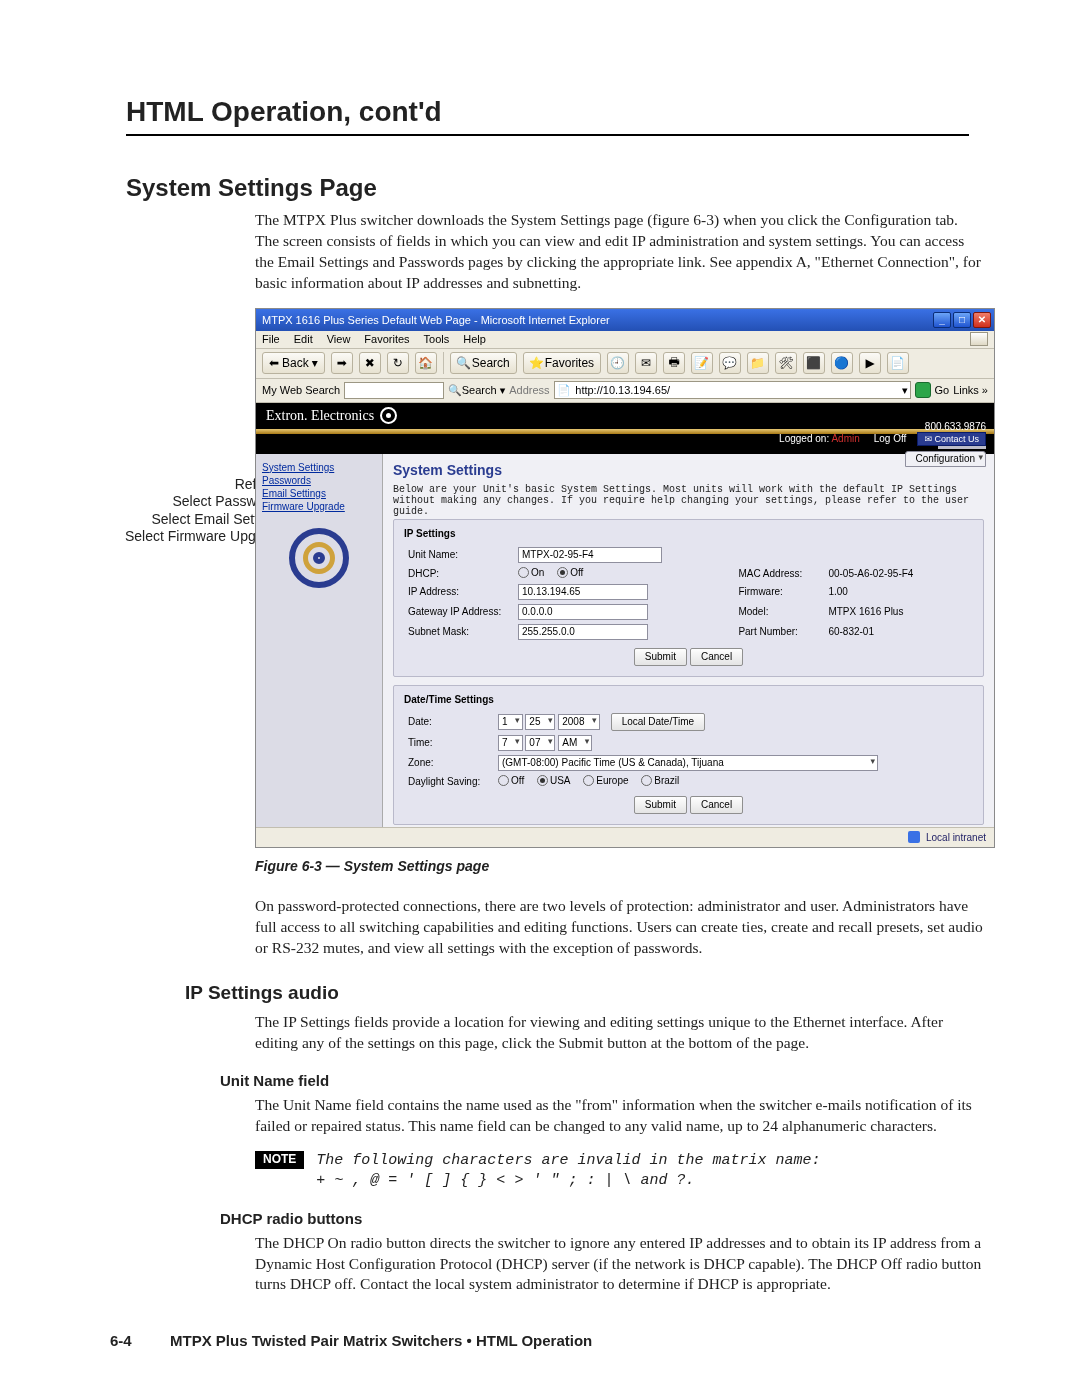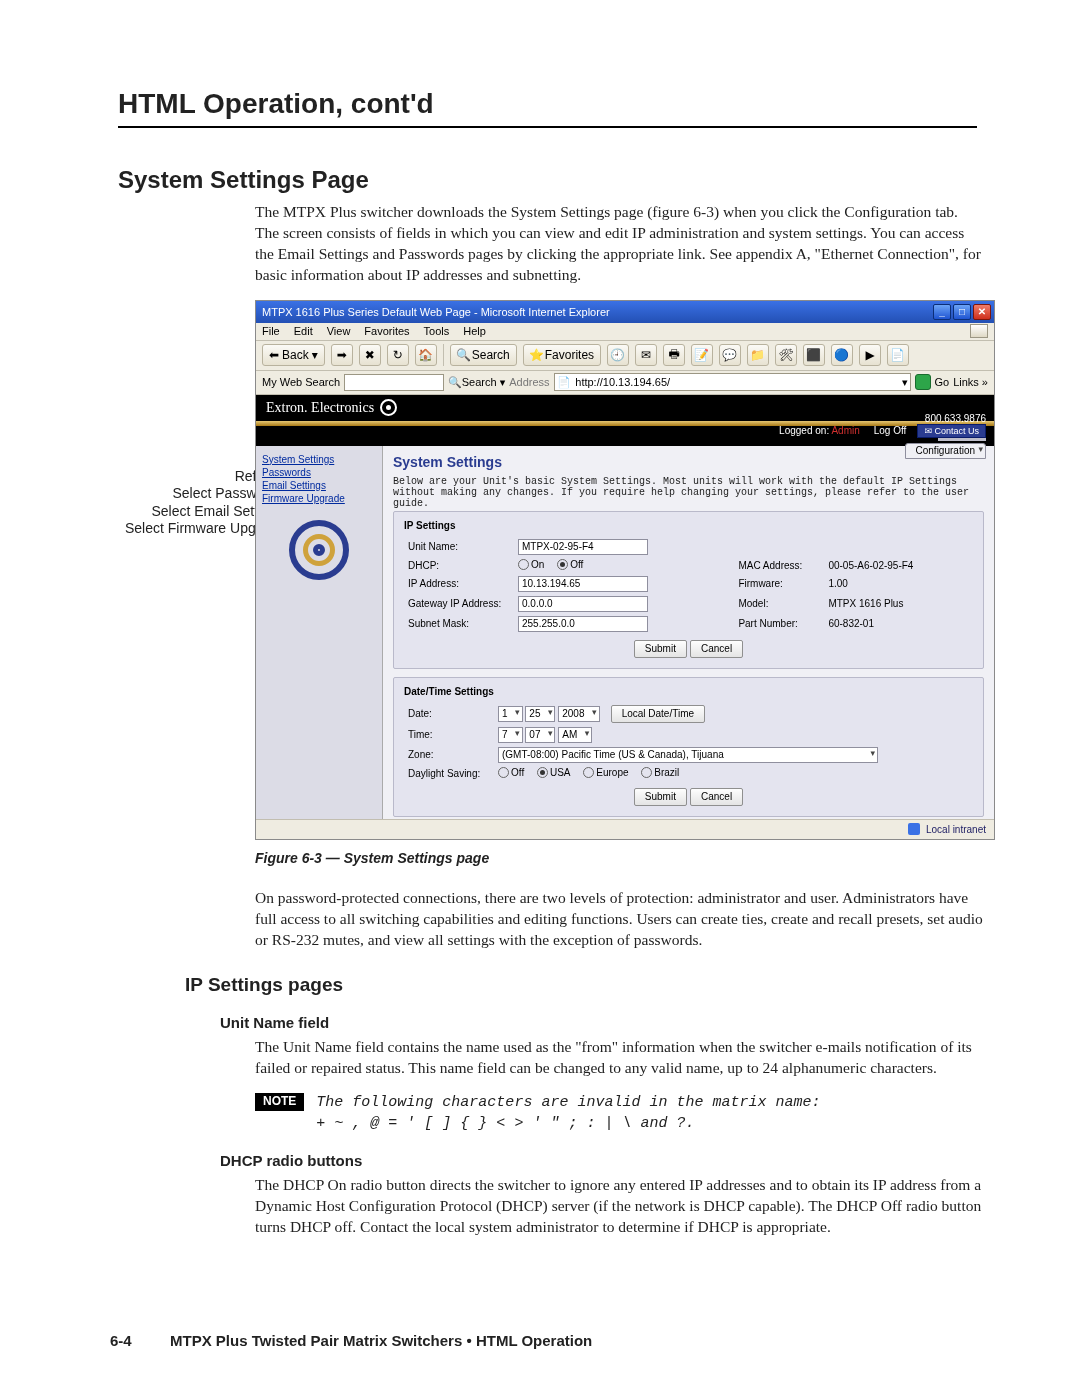--- a/index.html
+++ b/index.html
@@ -7,21 +7,21 @@
     --black:#000; --txt:#222;
     --ie-blue:#0a258c; --ie-bar:#efece1;
     --win-blue:#2350b4; --extron-blue:#2b3a8f;
     --panel:#dcdce6; --panel2:#cfcfdc;
     --gold:#cfa23c;
     --tab:#bdbdc9; --tab-sel:#f0f0f5;
   }
   *{box-sizing:border-box;}
   body{margin:0;background:#777;font-family:Georgia,"Times New Roman",serif;color:var(--txt);}
   .page{width:var(--page-w);height:var(--page-h);margin:0 auto;background:#fff;position:relative;padding:80px 95px 70px 110px;}
-  h1,h2,h3,h4{font-family:Verdana,Arial,sans-serif;font-weight:bold;margin:8px;}
+  h1,h2,h3,h4{font-family:Verdana,Arial,sans-serif;font-weight:bold;margin:16px;}
   h1{font-size:28px;border-bottom:2px solid #000;padding-bottom:6px;margin-bottom:38px;}
   h2{font-size:24px;margin-bottom:8px;}
   h3{font-size:19px;margin:24px 0 8px 0;}
   h4{font-size:15px;margin:18px 0 6px 0;}
   p{font-size:15.5px;line-height:1.35;margin:0 0 14px 0;}
   .indent{margin-left:145px;}
 
   
   .ss-wrap{position:relative;margin:12px 0 8px 0;}
   .ss{position:relative;margin-left:145px;width:740px;height:540px;border:1px solid #8a8a8a;background:#fff;font-family:Tahoma,Arial,sans-serif;font-size:11px;color:#000;}
@@ -207,21 +207,21 @@
         <div class="main">
           <h5>System Settings</h5>
           <div class="desc">Below are your Unit's basic System Settings. Most units will work with the default IP Settings without making any changes. If you require help changing your settings, please refer to the user guide.</div>
 
           <div class="panel">
             <div class="ptitle">IP Settings</div>
             <table class="form">
               <tbody>
                   <tr>
                 <td style="width:110px">Unit Name:</td>
-                <td colspan="3"><span class="inp" style="width:130px">MTPX-02-95-F4</span></td>
+                <td colspan="3"><span class="inp" style="width:144px">MTPX-02-95-F4</span></td>
               </tr>
               <tr>
                 <td>DHCP:</td>
                 <td>
                   <span class="radiolbl">
                         <span class="radio"></span>
                         <span>On</span>
                       </span>
                   <span class="radiolbl">
                         <span class="radio on"></span>
@@ -318,21 +318,22 @@
         <span class="ssicon"></span>
         <span>Local intranet</span>
       </div>
     </div>
   </div>
 
   <div class="caption">Figure 6-3 — System Settings page</div>
 
   <p class="indent">On password-protected connections, there are two levels of protection: administrator and user.  Administrators have full access to all switching capabilities and editing functions.  Users can create ties, create and recall presets, set audio or RS-232 mutes, and view all settings with the exception of passwords.</p>
 
-  <h3 style="margin-left:75px">IP Settings pages</h3>
+  <h3 style="margin-left:75px">IP Settings audio</h3>
+  <p class="indent">The IP Settings fields provide a location for viewing and editing settings unique to the Ethernet interface.  After editing any of the settings on this page, click the Submit button at the bottom of the page.</p>
 
   <h4 style="margin-left:110px">Unit Name field</h4>
   <p class="indent">The Unit Name field contains the name used as the "from" information when the switcher e-mails notification of its failed or repaired status.  This name field can be changed to any valid name, up to 24 alphanumeric characters.</p>
 
   <div class="notebox">
     <span class="notelabel">NOTE</span>
     <div class="notetxt">
       <div>The following characters are invalid in the matrix name:</div>
       <div>+  ~  ,  @  =  '  [  ]  {  }  &lt;  &gt;  '  "  ;  :  |  \  and ?.</div>
     </div>

